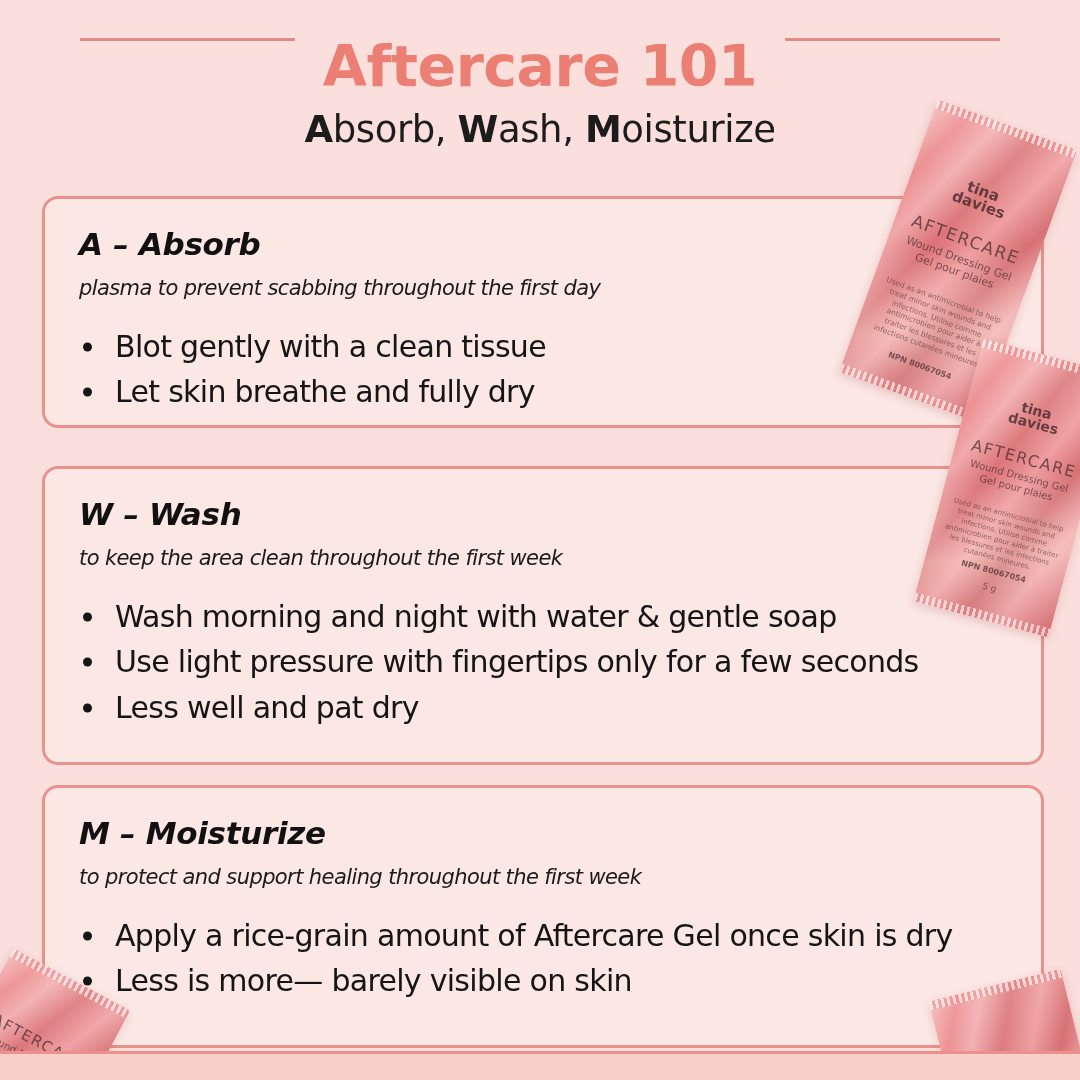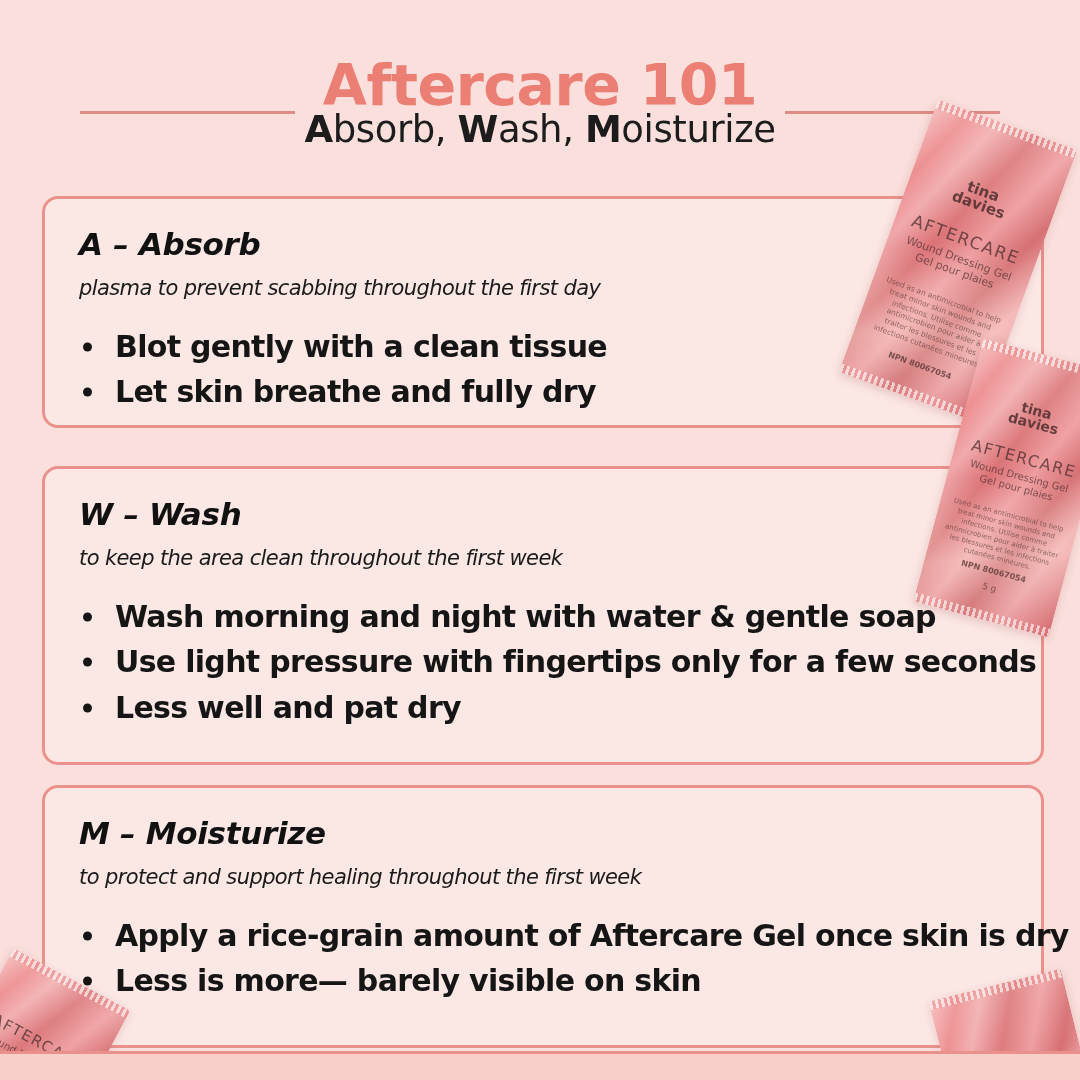--- a/index.html
+++ b/index.html
@@ -34,21 +34,21 @@
     height: 196px;
   }
 
   .title-row {
     position: absolute;
     top: 38px;
     left: 0;
     width: 1080px;
     height: 76px;
     display: flex;
-    align-items: flex-end;
+    align-items: flex-start;
     justify-content: center;
     gap: 28px;
   }
 
   .rule {
     height: 3px;
     width: 215px;
     background: #E08B84;
     flex: none;
   }
@@ -119,21 +119,21 @@
   .bullets {
     list-style: none;
     margin-top: 24px;
   }
 
   .bullets li {
     position: relative;
     padding-left: 36px;
     font-family: "DejaVu Sans", sans-serif;
     font-size: 30px;
-    font-weight: 700;
+    font-weight: 400;
     color: #151515;
     letter-spacing: -0.7px;
     white-space: nowrap;
     line-height: 1.52;
   }
 
   .bullets li .dot {
     position: absolute;
     left: 4px;
     top: 50%;

